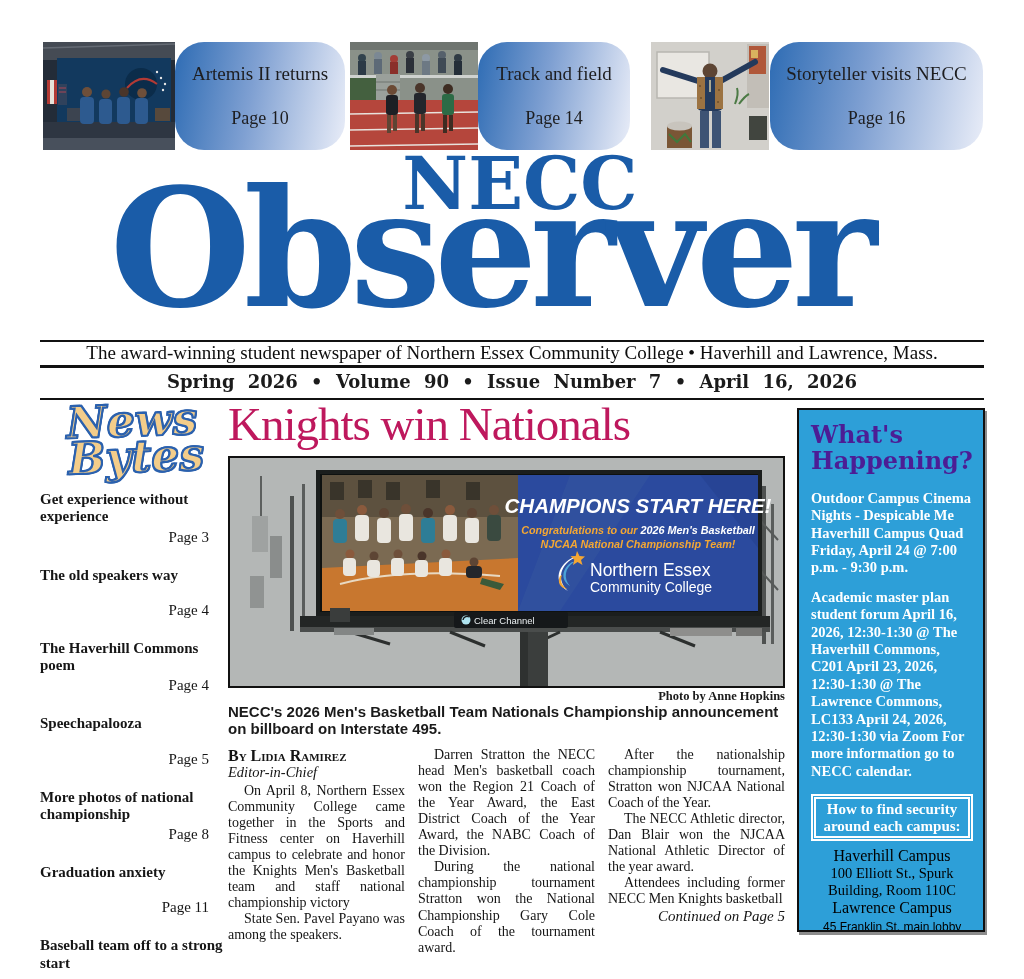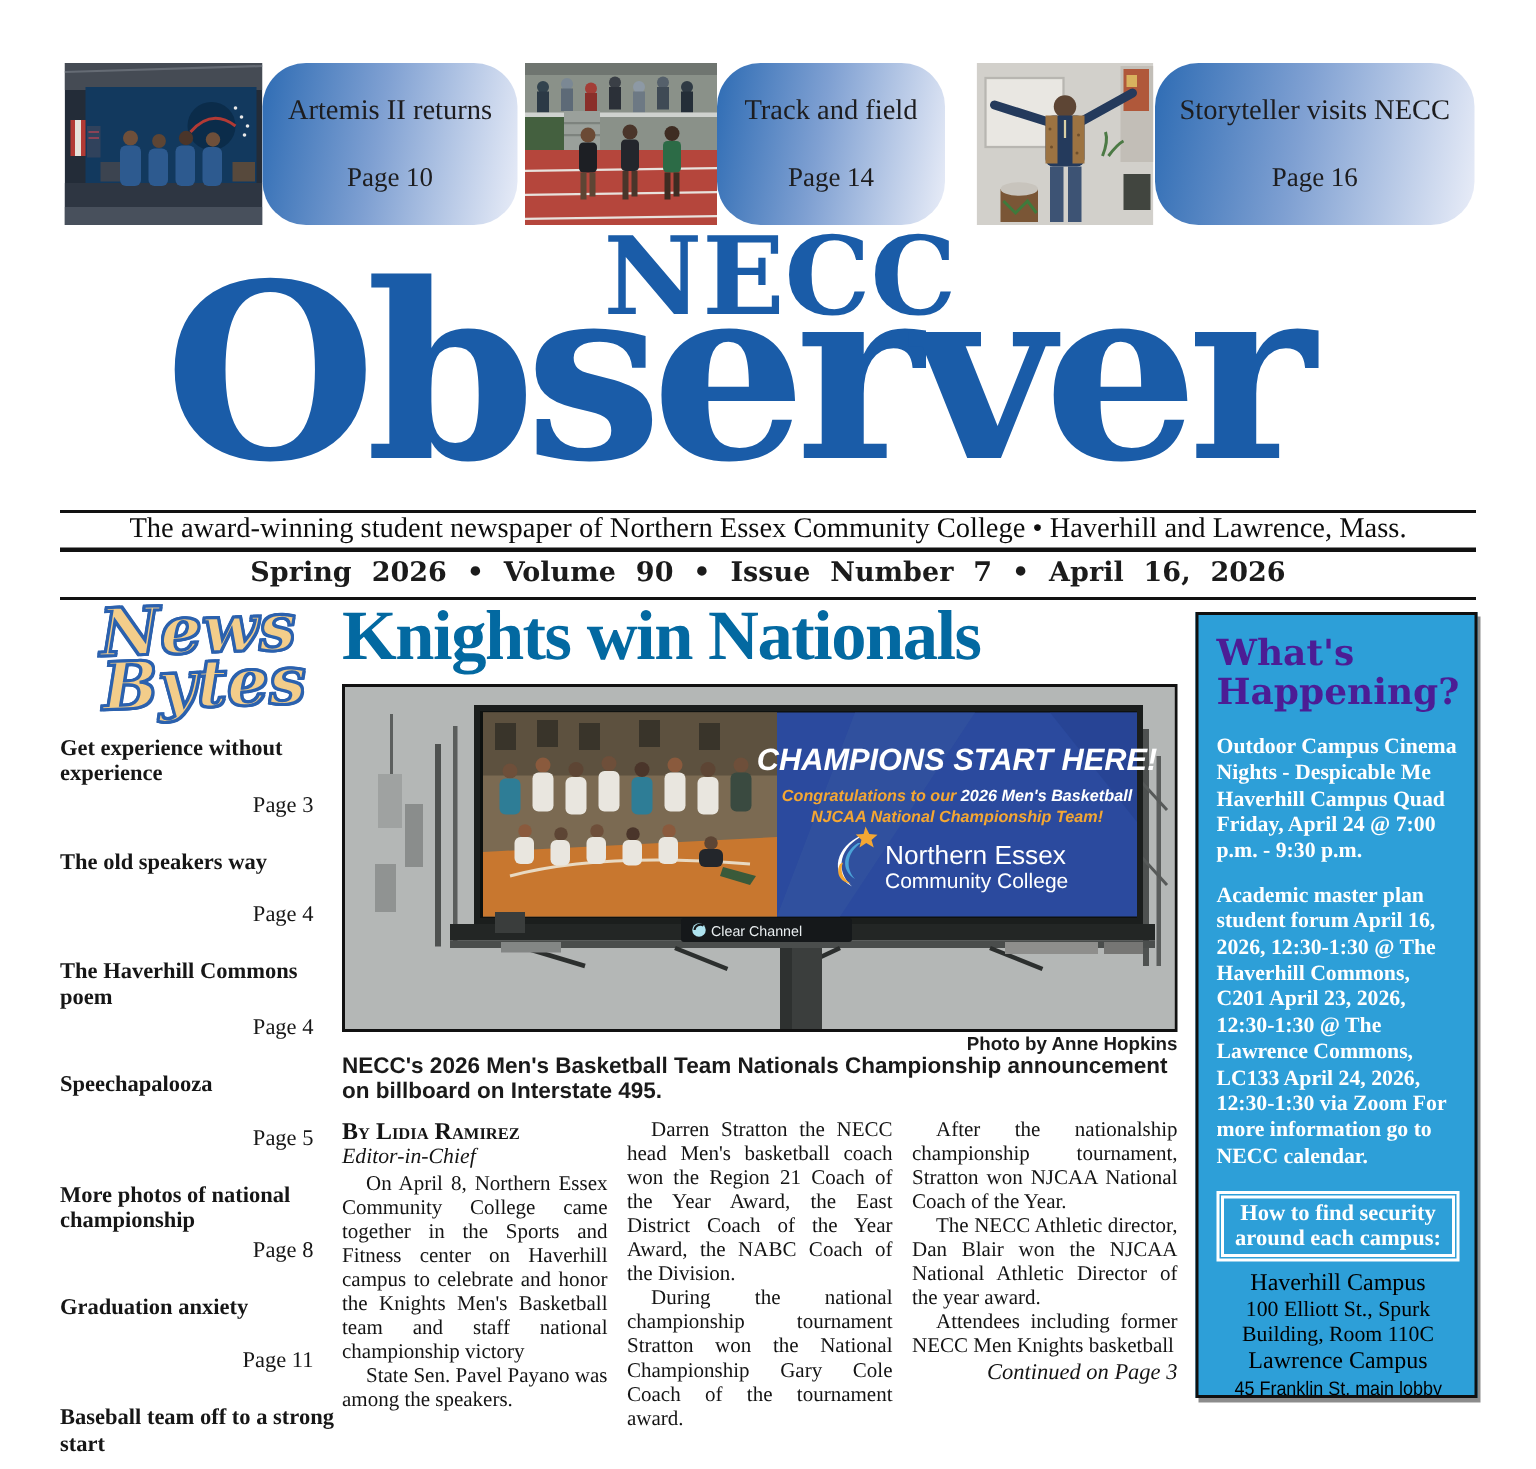--- a/index.html
+++ b/index.html
@@ -40,25 +40,25 @@
         font-size:44px;color:#f3cd8a;-webkit-text-stroke:2px #2b61ae;
         text-shadow:1px 1px 0 #2b61ae,-1px 1px 0 #2b61ae,1px -1px 0 #2b61ae,-1px -1px 0 #2b61ae;}
   .nb-line2{margin-left:6px;}
   .nb-item{margin-bottom:21px;}
   .nb-title{font-weight:bold;font-size:15px;line-height:1.15;color:#161616;}
   .nb-page{font-size:15px;text-align:right;padding-right:16px;margin-top:3px;color:#161616;}
   .nb-item.gap .nb-page{margin-top:18px;}
 
   
   .main{position:absolute;left:228px;top:401px;width:557px;}
-  .headline{font-size:47px;font-weight:bold;letter-spacing:-1px;line-height:1;color:#0369a1;
+  .headline{font-size:47px;font-weight:normal;letter-spacing:-1px;line-height:1;color:#be185d;
             font-family:"Liberation Serif", serif;margin:0;}
   .lead-photo{margin-top:8px;border:2px solid #111;width:553px;height:228px;}
   .lead-photo svg{display:block;}
-  .credit{margin-top:1px;text-align:right;font-family:Liberation Sans, sans-serif;
+  .credit{margin-top:1px;text-align:right;font-family:Liberation Serif, serif;
           font-weight:bold;font-size:12.5px;color:#1a1a1a;}
   .caption{font-family:"Liberation Sans", sans-serif;font-weight:bold;font-size:15px;
            line-height:1.12;color:#1a1a1a;margin-top:0px;}
   .cols{display:flex;gap:13px;margin-top:9px;}
   .col{width:177px;font-size:14px;line-height:1.15;text-align:justify;color:#141414;}
   .byline{font-weight:bold;font-variant:small-caps;font-size:16px;line-height:1.1;}
   .byrole{font-style:italic;font-size:14.5px;line-height:1.2;margin-bottom:1px;}
   .col p{margin:0;text-indent:16px;}
   .continued{font-style:italic;text-align:right;margin-top:16px;text-indent:0 !important;
              font-size:15px;}
@@ -384,21 +384,21 @@
         <p>State Sen. Pavel Payano was among the speakers.</p>
       </div>
       <div class="col">
         <p>Darren Stratton the NECC head Men's basketball coach won the Region 21 Coach of the Year Award, the East District Coach of the Year Award, the NABC Coach of the Division.</p>
         <p>During the national championship tournament Stratton won the National Championship Gary Cole Coach of the tournament award.</p>
       </div>
       <div class="col">
         <p>After the nationalship championship tournament, Stratton won NJCAA National Coach of the Year.</p>
         <p>The NECC Athletic director, Dan Blair won the NJCAA National Athletic Director of the year award.</p>
         <p>Attendees including former NECC Men Knights basketball</p>
-        <p class="continued">Continued on Page 3</p>
+        <p class="continued">Continued on Page 5</p>
       </div>
     </div>
   </div>
 
   <div class="happening">
     <div class="wh-title">What's Happening?</div>
     <div class="wh-event">Outdoor Campus Cinema Nights - Despicable Me Haverhill Campus Quad Friday, April 24 @ 7:00 p.m. - 9:30 p.m.</div>
     <div class="wh-event">Academic master plan student forum April 16, 2026, 12:30-1:30 @ The Haverhill Commons, C201 April 23, 2026, 12:30-1:30 @ The Lawrence Commons, LC133 April 24, 2026, 12:30-1:30 via Zoom For more information go to NECC calendar.</div>
     <div class="sec-box">How to find security around each campus:</div>
     <div class="contact">

